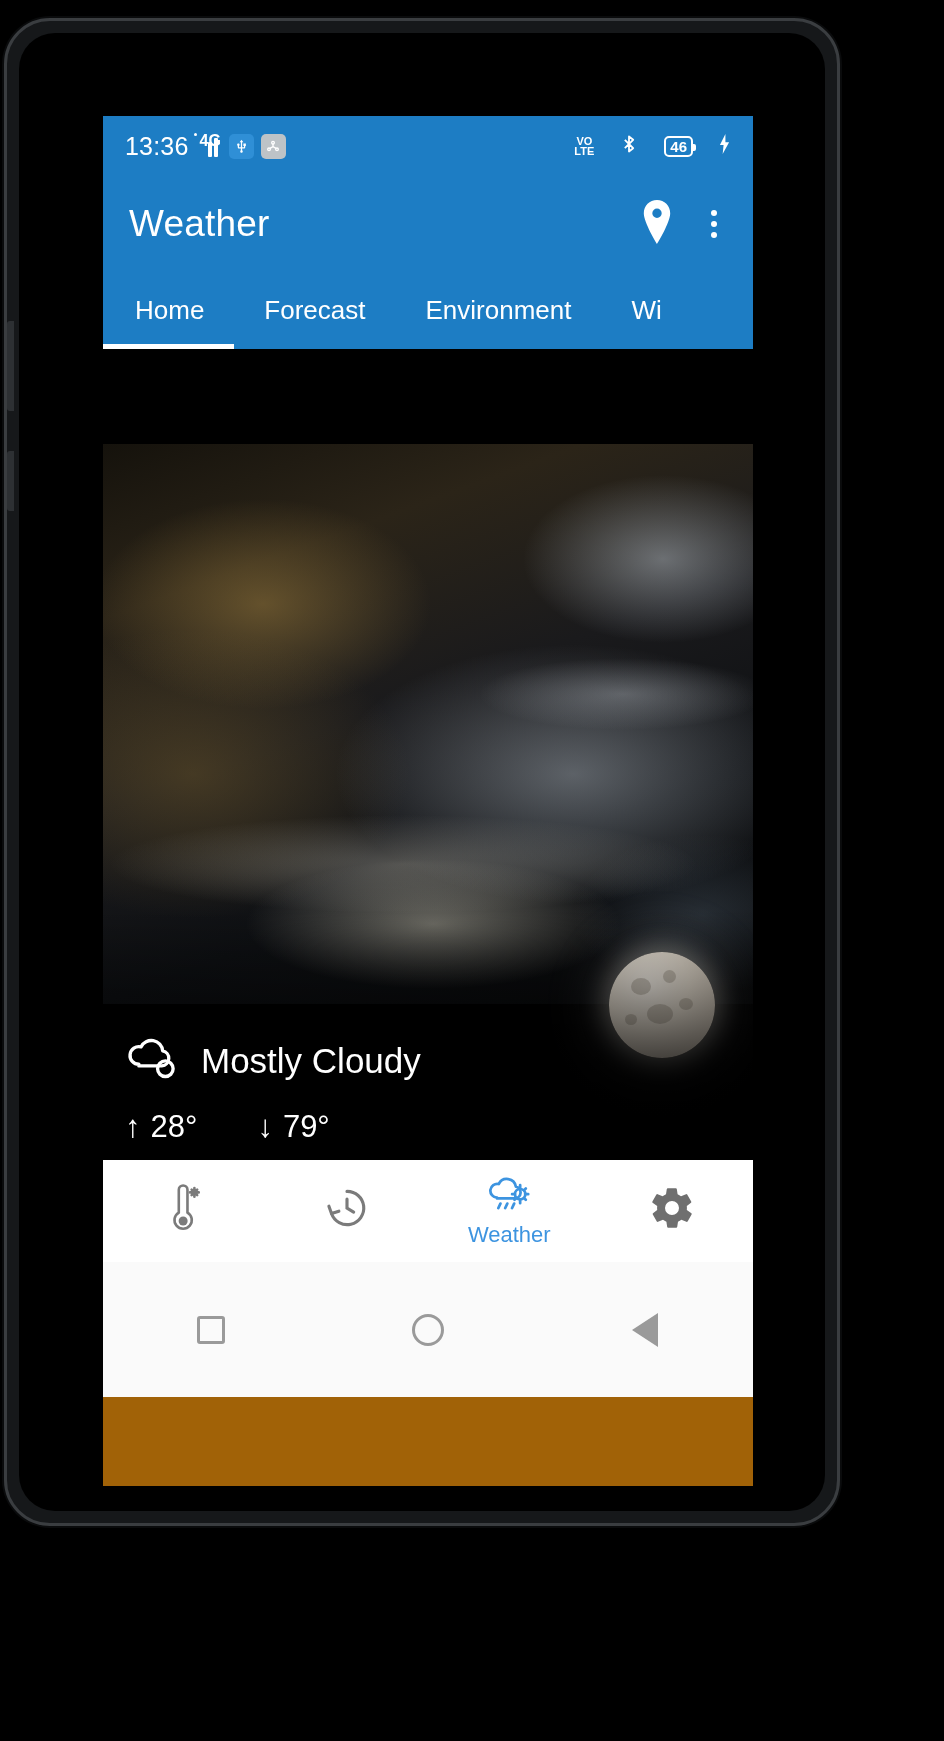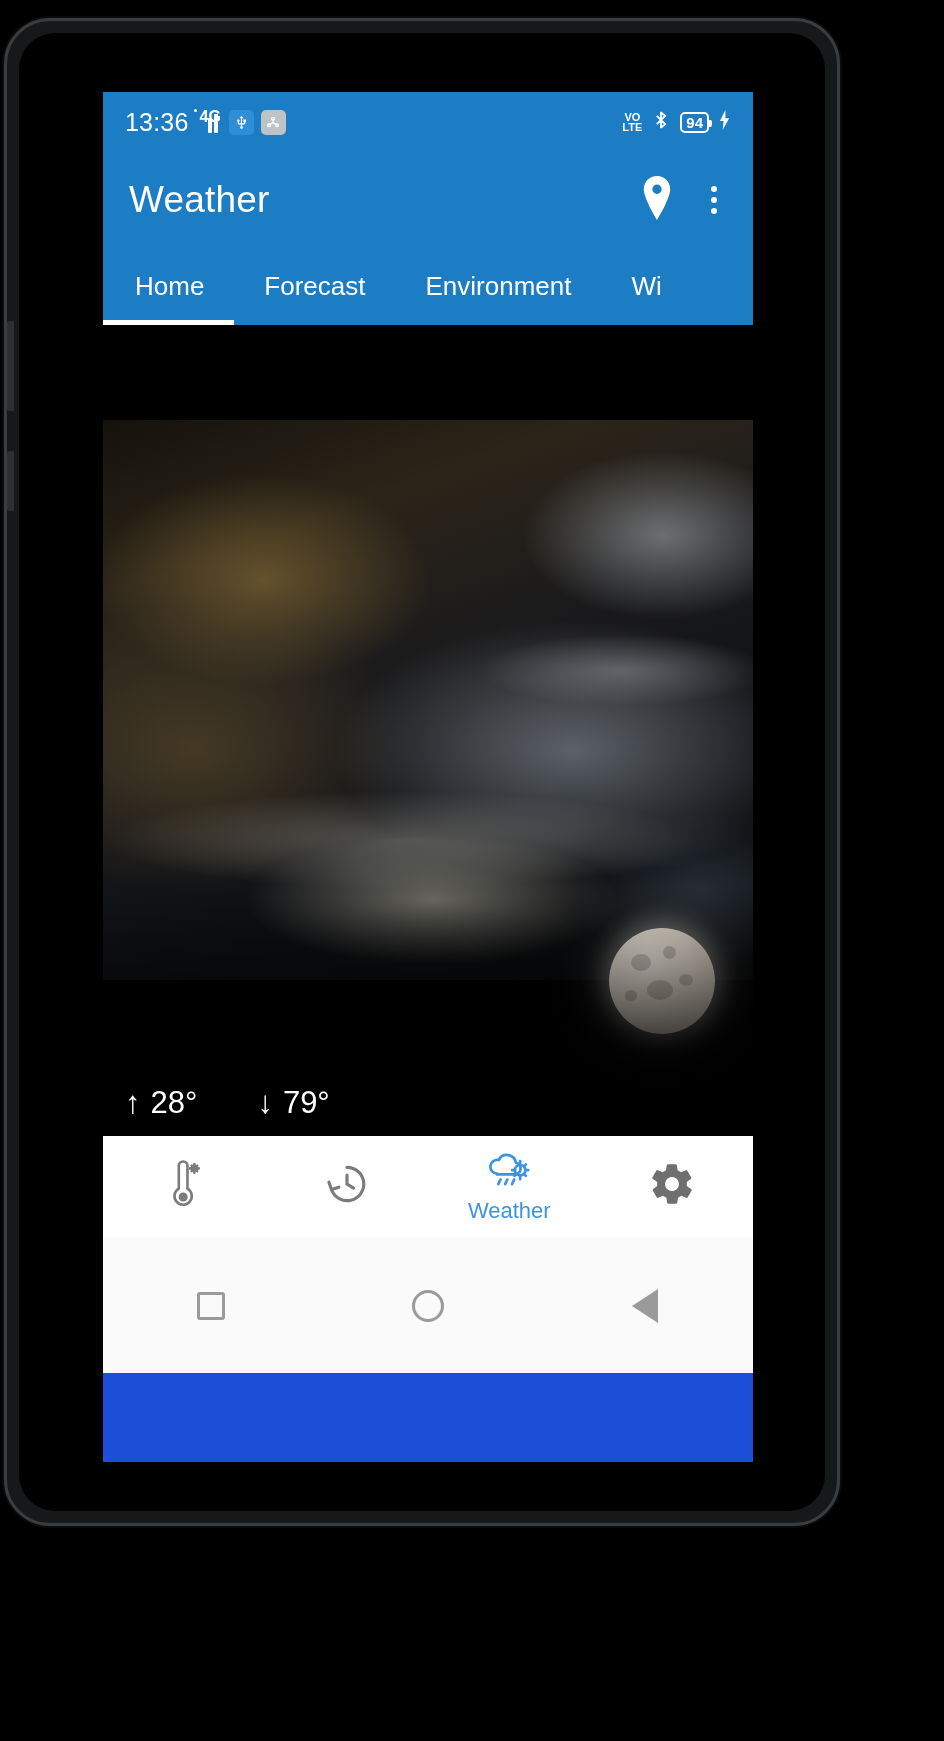--- a/index.html
+++ b/index.html
@@ -20,33 +20,33 @@
     position:absolute; left:12px; top:12px; right:12px; bottom:12px;
     border-radius:36px; background:#000;
   }
   
   .nub{ position:absolute; background:#2d3033; }
   .nub.n1{ left:0px; top:300px; width:7px; height:90px; border-radius:3px 0 0 3px;}
   .nub.n2{ left:0px; top:430px; width:7px; height:60px; border-radius:3px 0 0 3px;}
   .nub.n3{ right:100px; top:14px; width:120px; height:7px; border-radius:3px 3px 0 0;}
 
   .screen{
-    position:absolute; left:103px; top:92px; width:650px; height:1370px;
-    background:#1d4ed8; overflow:hidden;
+    position:absolute; left:103px; top:116px; width:650px; height:1370px;
+    background:#a16207; overflow:hidden;
   }
 
   
   .statusbar{
     position:relative; height:60px; background:#1d7dc4;
     display:flex; align-items:center; padding:0 22px;
     color:#fff;
   }
   .sb-left{ display:flex; align-items:center; gap:7px; }
   .sb-time{ font-size:25px; font-weight:400; letter-spacing:.2px; }
-  .sb-right{ margin-left:auto; display:flex; align-items:center; gap:9px; }
+  .sb-right{ margin-left:auto; display:flex; align-items:center; gap:25px; }
 
   .ico-signal{ position:relative; width:26px; height:22px; display:inline-block; }
   .ico-signal i{ position:absolute; bottom:0; width:4px; background:#fff; border-radius:1px; }
   .ico-signal i:nth-child(1){ left:0;  height:7px; }
   .ico-signal i:nth-child(2){ left:6px; height:11px; }
   .ico-signal i:nth-child(3){ left:12px;height:15px; }
   .ico-signal i:nth-child(4){ left:18px;height:19px; }
   .ico-signal b{ position:absolute; top:-3px; left:4px; font-size:16px; font-weight:700; font-style:normal; }
   .ico-signal .dot{ position:absolute; left:-2px; top:-2px; width:3px;height:3px;border-radius:50%;background:#fff; }
 
@@ -217,21 +217,21 @@
       <div class="sb-right">
         <span class="volte">
           <span>VO</span><br>
           <span>LTE</span>
         </span>
         <span>
           <svg width="20" height="24" viewBox="0 0 24 24" fill="none" stroke="#fff" stroke-width="2.2" stroke-linejoin="round">
               <path d="M7 7l10 10-5 4V3l5 4L7 17"></path>
             </svg>
         </span>
-        <span class="battery">94</span>
+        <span class="battery">46</span>
         <span>
           <svg width="13" height="22" viewBox="0 0 12 24" fill="#fff">
               <path d="M7 1L1 13h4l-1 10 7-13H7z"></path>
             </svg>
         </span>
       </div>
     </div>
 
     <div class="appbar">
       <span class="app-title">Weather</span>
@@ -271,20 +271,29 @@
       </div>
       <div class="moon">
         <span class="crater c1"></span>
           <span class="crater c2"></span>
         <span class="crater c3"></span>
           <span class="crater c4"></span>
           <span class="crater c5"></span>
       </div>
       <div class="hero-grad"></div>
 
+      <div class="cond-row">
+        <span>
+          <svg width="60" height="44" viewBox="0 0 34 24" fill="none" stroke="#fff" stroke-width="1.9" stroke-linejoin="round" stroke-linecap="round">
+            <path d="M9 15a5 5 0 1 1 1.2-9.85A6.5 6.5 0 0 1 22.5 7.4 4.3 4.3 0 0 1 22 15.9H9z"></path>
+            <circle cx="24" cy="17.5" r="4.4"></circle>
+          </svg>
+        </span>
+        <span class="cond-text">Mostly Cloudy</span>
+      </div>
 
       <div class="hilo">
         <span class="item">
           <span>↑</span>
           <span>28°</span>
         </span>
         <span class="item">
           <span>↓</span>
           <span>79°</span>
         </span>

